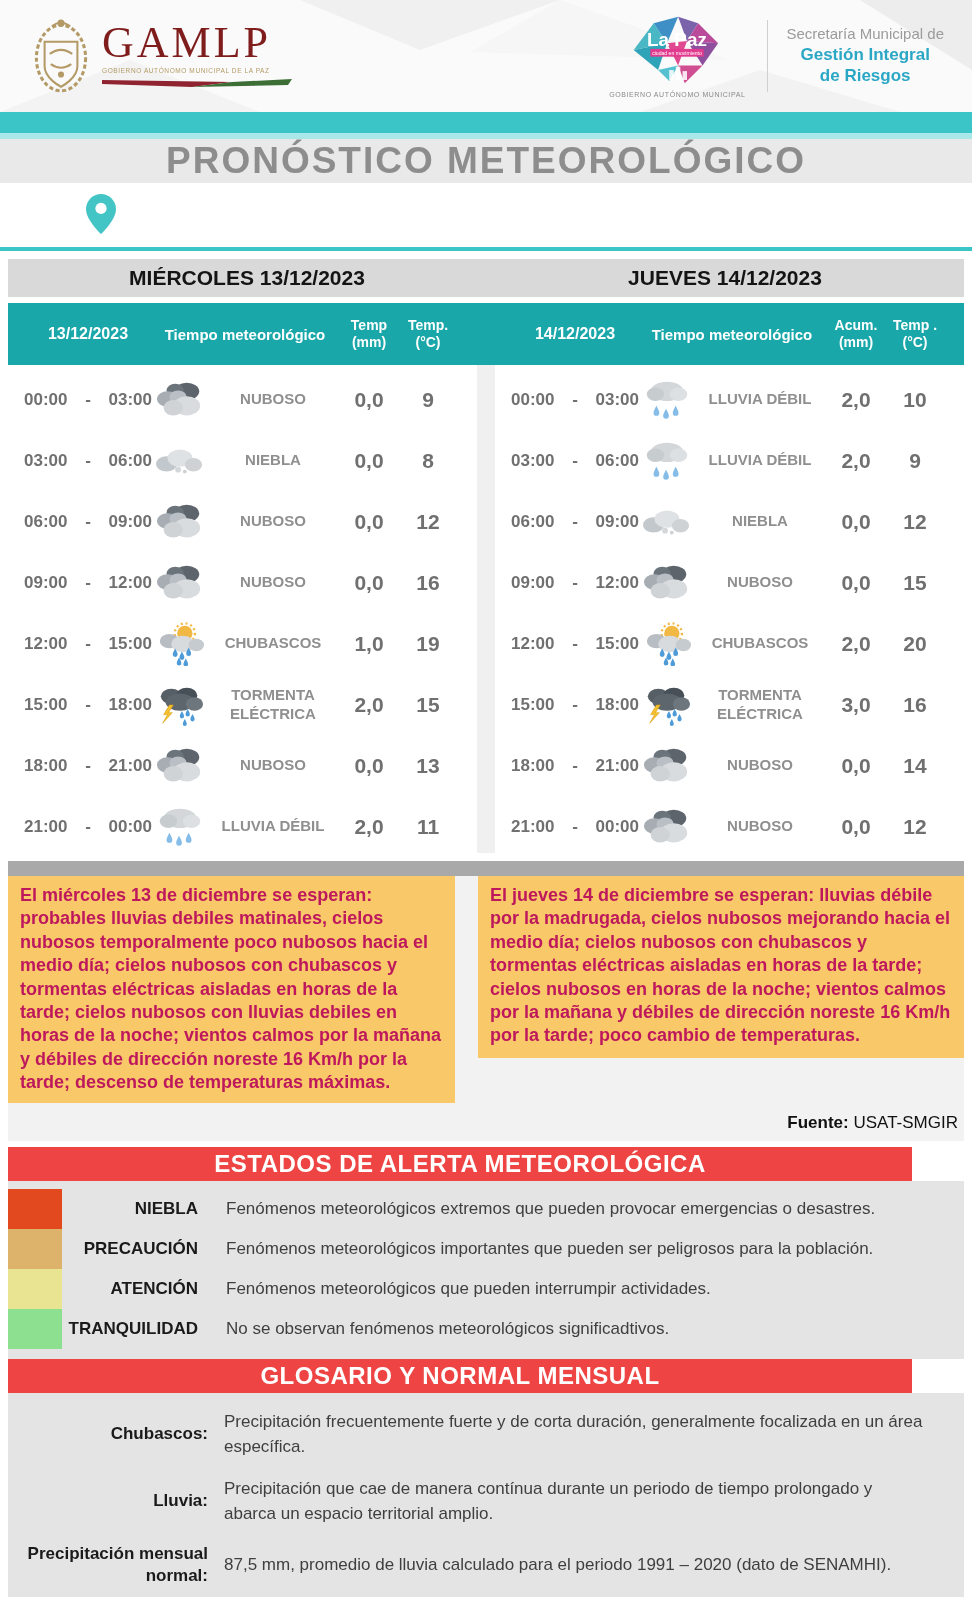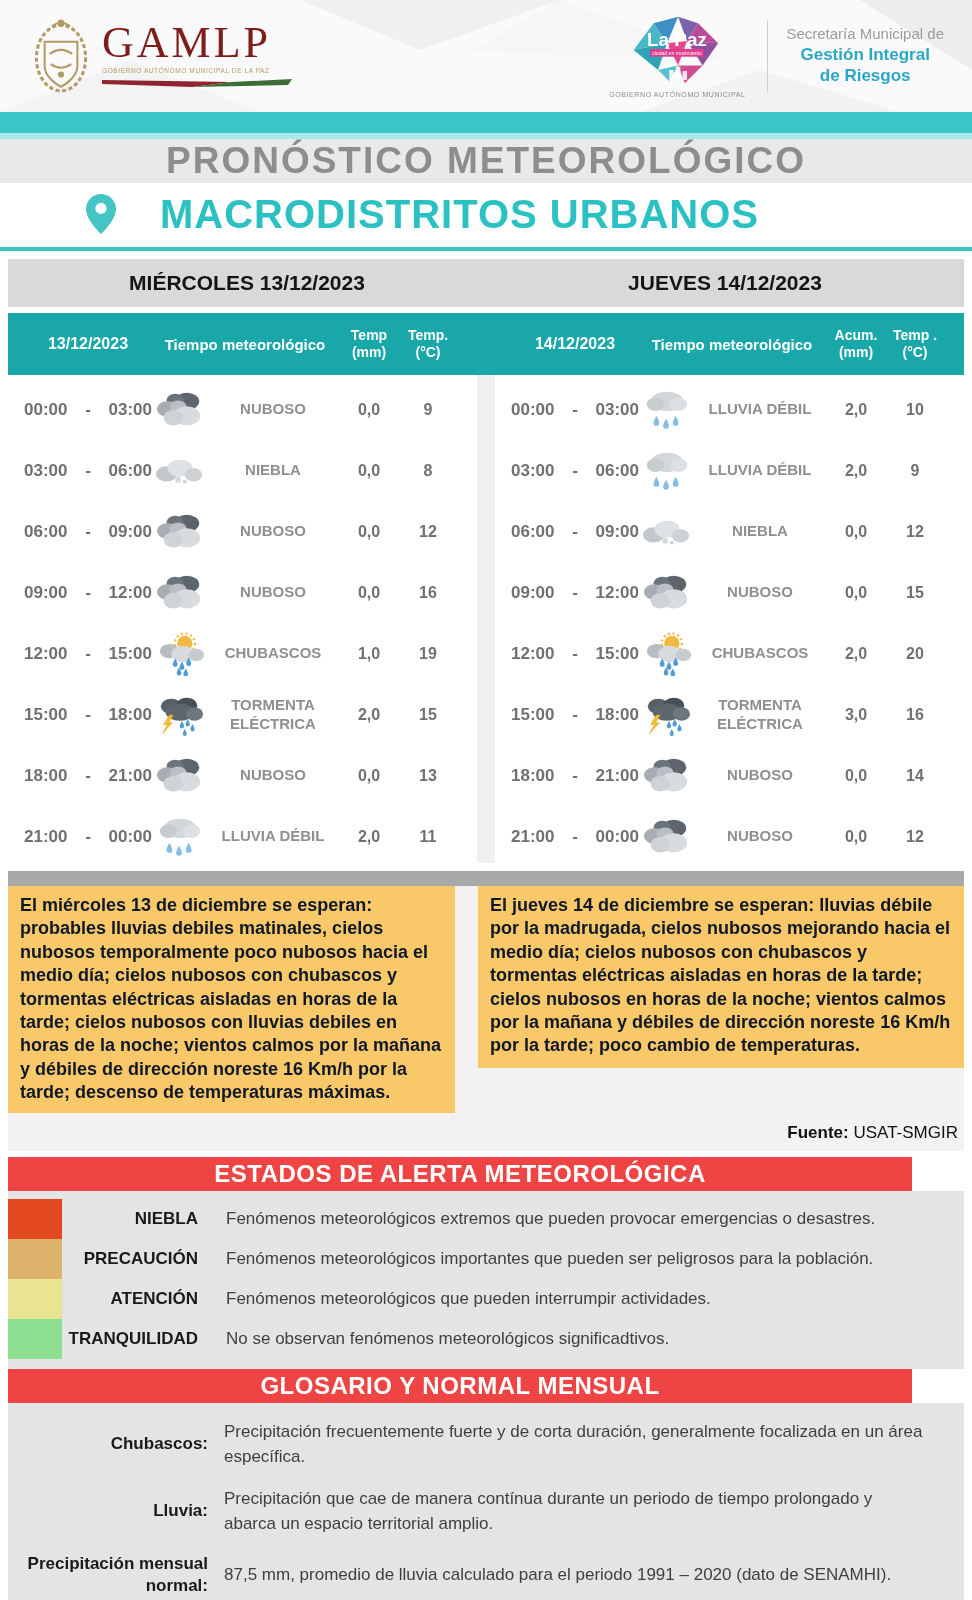--- a/index.html
+++ b/index.html
@@ -24,49 +24,49 @@
   
   .band-dark  { height:21px; background:#3cc5c6; }
   .band-light { height:6px;  background:#a9e7e8; }
   .title-band { height:44px; background:#e9e9e9; display:flex; align-items:center; justify-content:center; }
   .title-band h1 { font-size:37px; font-weight:700; color:#8d8d8d; letter-spacing:2px; }
   .subtitle-row { height:62px; display:flex; align-items:center; padding-left:86px; gap:44px; }
   .subtitle-row h2 { font-size:40px; font-weight:700; color:#2bc0c2; letter-spacing:1px; }
   .teal-rule { height:4px; background:#3cc5c6; margin-top:2px; }
 
   
-  .day-band { margin:8px 8px 6px; height:48px; background:#d9d9d9; display:flex; }
+  .day-band { margin:8px 8px 6px; height:38px; background:#d9d9d9; display:flex; }
   .day-cell { flex:1; display:flex; align-items:center; justify-content:center;
               font-size:21px; font-weight:700; color:#141414; }
 
   
   .col-headers { margin:0 8px; height:62px; background:#1aa7aa; display:flex; color:#ffffff; }
   .colhead { flex:1; display:grid; grid-template-columns:128px 186px 62px 56px;
              align-items:center; padding:0 18px 0 16px; }
   .colhead .h-date { font-size:16px; font-weight:700; text-align:center; }
   .colhead .h-weather { font-size:15px; font-weight:700; text-align:center; }
   .colhead .h-two { font-size:14px; font-weight:700; text-align:center; line-height:1.25; }
   .colhead-spacer { width:18px; }
 
   .t-body { margin:0 8px; display:flex; background:#ffffff; }
   .t-rows { flex:1; }
   .t-div { width:18px; background:#f0f0f0; }
   .f-row { display:grid; grid-template-columns:128px 56px 130px 62px 56px;
            align-items:center; height:61px; padding:8px 18px 0 16px; }
   .c-time { display:flex; justify-content:space-between; font-size:17px; font-weight:700; color:#707070; }
   .c-icon { display:flex; align-items:center; justify-content:center; }
   .c-cond { text-align:center; font-size:15px; font-weight:700; color:#8f8f8f; line-height:1.25; }
-  .c-acum, .c-temp { text-align:center; font-size:16px; font-weight:700; color:#707070; }
+  .c-acum, .c-temp { text-align:center; font-size:21px; font-weight:700; color:#707070; }
 
   
   .summary-section { margin:8px 8px 0; background:#f2f2f2; }
   .cap { height:15px; background:#a9a9a9; }
   .boxes { display:flex; gap:23px; }
   .sum-box { background:#f9c869; padding:8px 12px; font-size:18px; font-weight:700;
-             color:#0f172a; line-height:1.3; }
+             color:#be185d; line-height:1.3; }
   .sum-box.left  { flex:0 0 447px; min-height:196px; }
   .sum-box.right { flex:1; min-height:182px; align-self:flex-start; }
   .fuente { text-align:right; padding:10px 6px 8px; font-size:17px; color:#111111; }
   .fuente .f-label { font-weight:700; }
 
   
   .section-band { margin:6px 8px 0; width:904px; height:34px; background:#ef4444;
                   display:flex; align-items:center; justify-content:center; }
   .section-band h3 { font-size:24px; font-weight:700; color:#ffffff; letter-spacing:.5px; }
   .alert-list { margin:0 8px; background:#e4e4e4; padding:8px 0 10px; }
@@ -154,21 +154,20 @@
 
   <div class="title-band">
     <h1>PRONÓSTICO METEOROLÓGICO</h1>
   </div>
 
   <div class="subtitle-row">
     <svg width="30" height="42" viewBox="0 0 24 32">
       <path d="M12 0C5.4 0 0 5.4 0 12c0 9 12 20 12 20s12-11 12-20C24 5.4 18.6 0 12 0z" fill="#43c4c5"></path>
       <circle cx="12" cy="11.5" r="4.5" fill="#ffffff"></circle>
     </svg>
-    <h2>MACRODISTRITOS URBANOS</h2>
   </div>
 
   <div class="teal-rule"></div>
 
   <div class="day-band">
     <div class="day-cell">MIÉRCOLES 13/12/2023</div>
     <div class="day-cell">JUEVES 14/12/2023</div>
   </div>
 
   <div class="col-headers">

